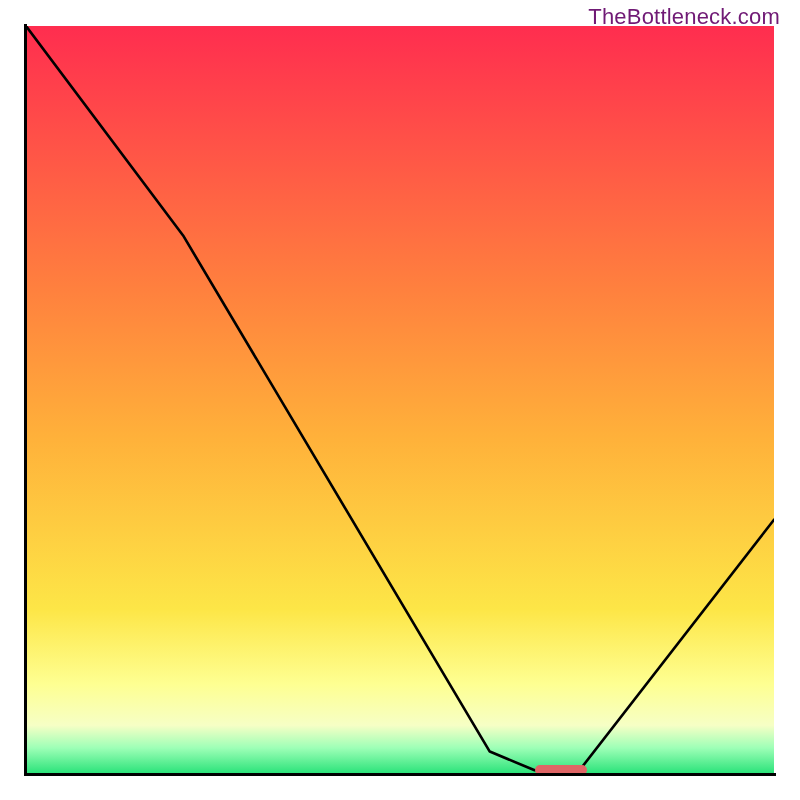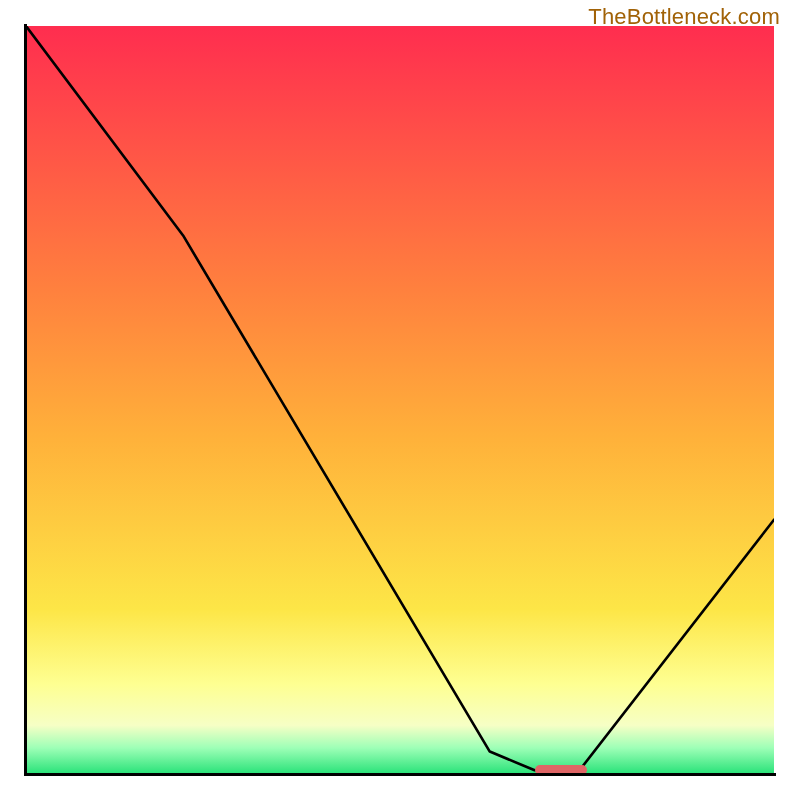--- a/index.html
+++ b/index.html
@@ -36,21 +36,21 @@
   .axis-line {
     position: absolute;
     background: #000;
   }
   .watermark {
     position: absolute;
     top: 4px;
     right: 20px;
     font-family: Arial, Helvetica, sans-serif;
     font-size: 22px;
-    color: #a16207;
+    color: #701a75;
     letter-spacing: 0.2px;
     user-select: none;
   }
 </style>
 </head>
 <body>
 
 <div class="stage">
 
   <div class="plot-area">

